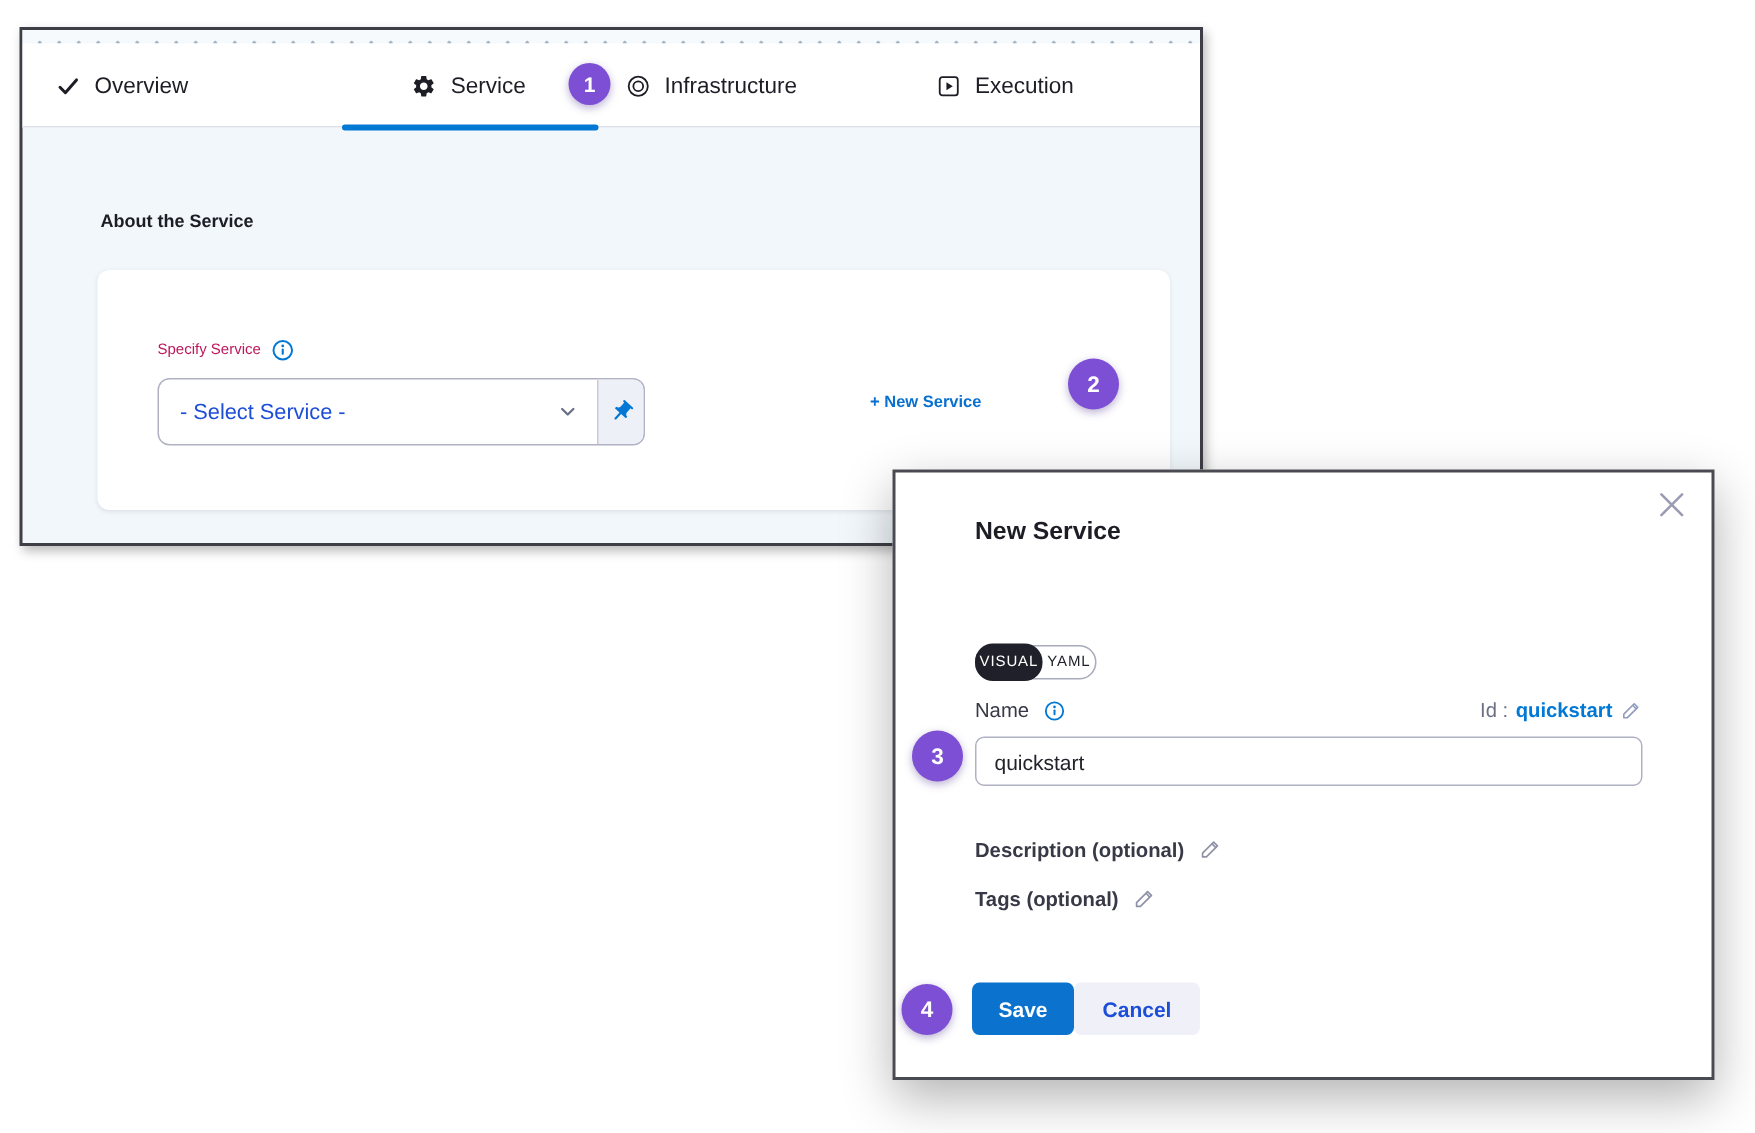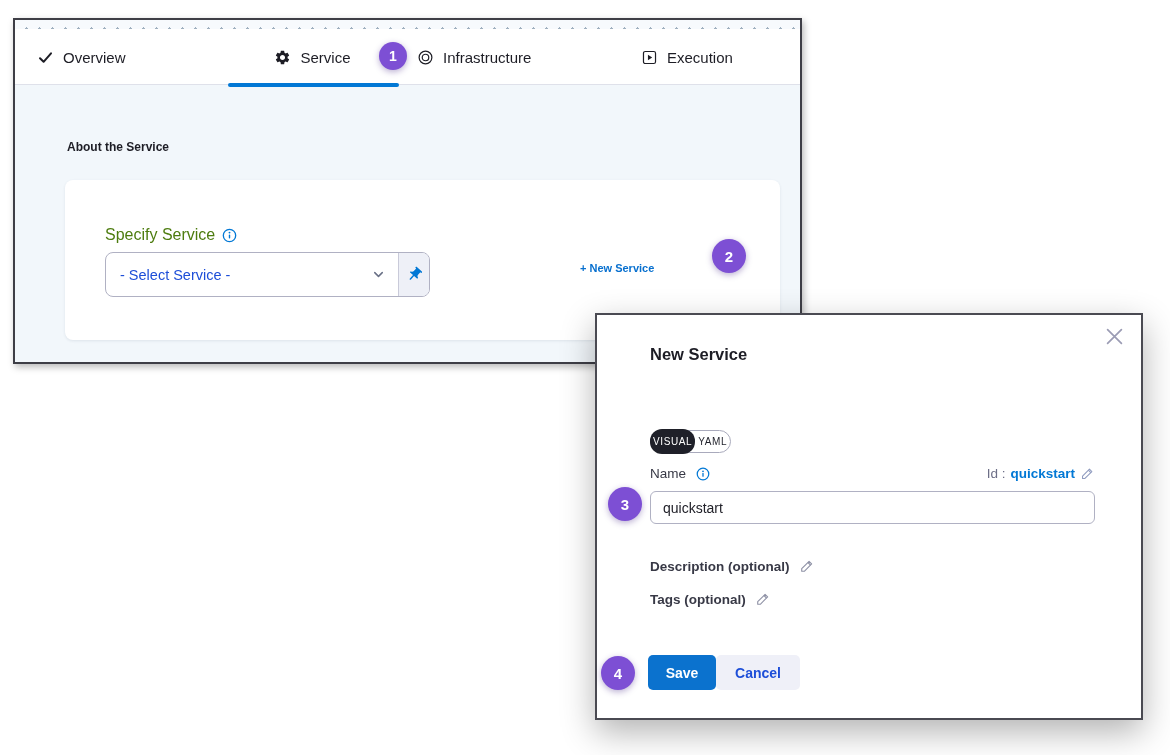--- a/index.html
+++ b/index.html
@@ -15,30 +15,30 @@
     background-image:radial-gradient(circle, #9fb0bf 1px, transparent 1.3px);
     background-size:13px 9px; background-position:5px 4px; background-repeat:repeat-x; }
   .tabrow { left:0; top:9px; right:0; height:56px; background:#ffffff;
     border-bottom:1px solid #dfe1ea; }
   .tab { position:absolute; top:0; height:56px; display:flex; align-items:center;
     gap:9px; font-size:15px; font-weight:500; color:#1d1d25; cursor:pointer; }
   .tab svg { flex:0 0 auto; }
   .tab-overview { left:22px; }
   .tab-service  { left:205px; width:185px; justify-content:center; }
   .tab-infra    { left:402px; }
-  .tab-exec     { left:626px;text-align:center; }
+  .tab-exec     { left:609px;text-align:center; }
   .tab-underline { position:absolute; left:8px; right:6px; bottom:-2px; height:4px;
     background:#0278d5; border-radius:3px; }
 
   
   .about-heading { left:67px; top:140px; font-size:12px; font-weight:700; color:#1d1d25; }
   .card { left:65px; top:180px; width:715px; height:160px; background:#ffffff;
     border-radius:8px; box-shadow:0 1px 3px rgba(40,60,90,.10); }
   .specify-label { left:105px; top:226px; display:flex; align-items:center; gap:7px;
-    font-size:16px; font-weight:500; color:#4d7c0f; }
+    font-size:10px; font-weight:500; color:#be185d; }
   .select-group { left:105px; top:252px; width:325px; height:45px;
     border:1px solid #b0b1c3; border-radius:8px; background:#ffffff;
     display:flex; overflow:hidden; }
   .select-box { flex:1; display:flex; align-items:center; padding:0 12px 0 14px;
     color:#1d4ed8; font-size:14.5px; cursor:pointer; }
   .select-box .ph { flex:1; }
   .pin-seg { width:31px; background:#eef0f7; border-left:1px solid #c9cad9;
     display:flex; align-items:center; justify-content:center; cursor:pointer; }
   .new-service-link { left:580px; top:262px; font-size:11px; font-weight:700;
     color:#0870cf; cursor:pointer; }

